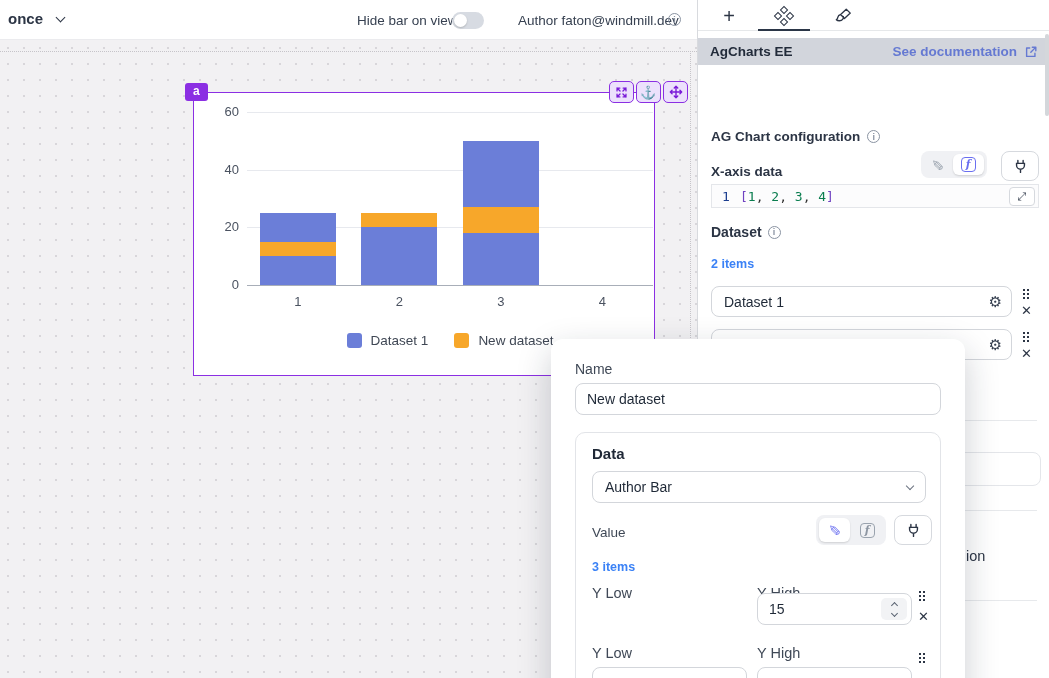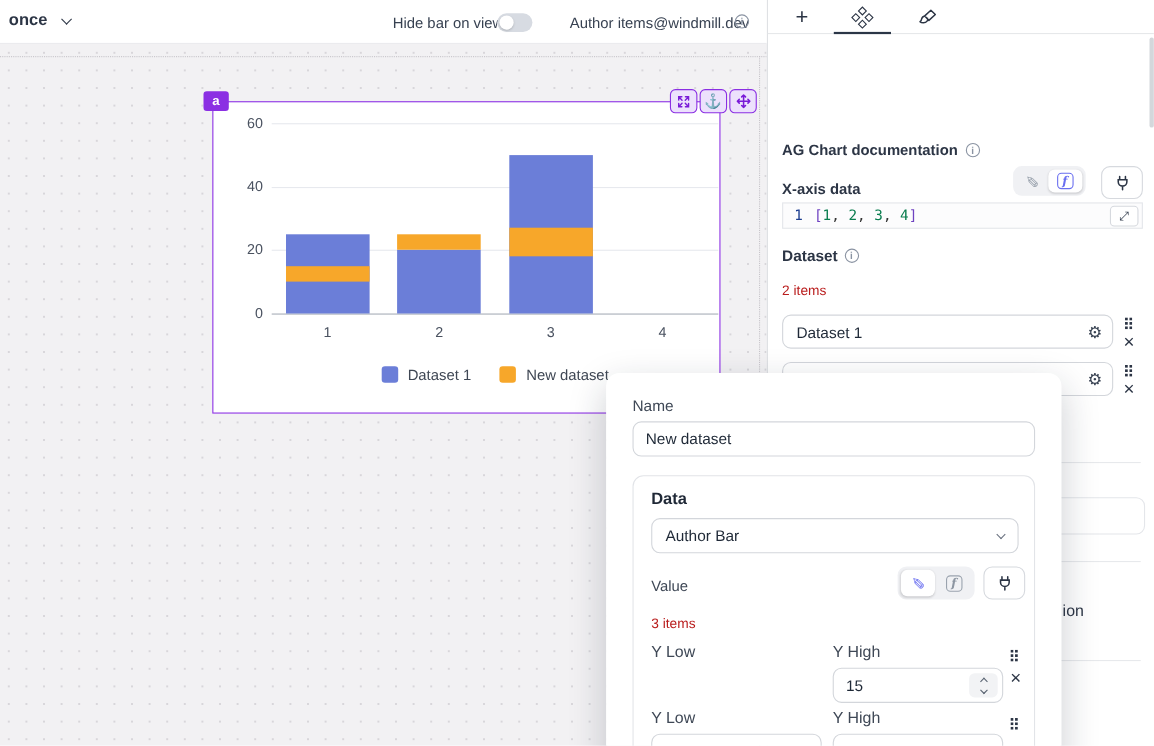--- a/index.html
+++ b/index.html
@@ -101,21 +101,21 @@
     border:1px solid #e4e6ea; display:flex; align-items:center;
     font-family:"DejaVu Sans Mono", monospace; font-size:13px; cursor:text; }
   .code-gutter { width:28px; text-align:center; color:#1b3d8f; }
   .tok-bracket { color:#6f42c1; } .tok-num { color:#0a7d4f; } .tok-plain { color:#333; }
   .code-expand { position:absolute; right:3px; top:2px; width:26px; height:19px; background:#fff;
     border:1px solid #d6d9de; border-radius:4px; display:flex; align-items:center;
     justify-content:center; font-size:11px; color:#374151; cursor:pointer; }
   .code-expand::before { content:"⤢"; }
   .dataset-label { position:absolute; left:13px; top:224px; font-size:14px; font-weight:700;
     display:flex; gap:6px; align-items:center; }
-  .items-count { font-size:12.5px; font-weight:400; color:#b91c1c;text-align:right; }
+  .items-count { font-size:12.5px; font-weight:700; color:#3b82f6;text-align:right; }
   #items-count-panel { position:absolute; left:13px; top:257px; }
   .ds-row-input { position:absolute; left:13px; width:301px; height:31px; background:#fff;
     border:1px solid #d3d6db; border-radius:8px; }
   .ds-row-input input { position:absolute; inset:0; border:0; outline:0; background:transparent;
     padding:0 36px 0 12px; font-size:14px; color:#1f2937;
     font-family:"Liberation Sans", sans-serif; }
   .gear { position:absolute; right:9px; top:6px; font-size:15px; color:#374151; cursor:pointer; }
   .gear::before { content:"⚙"; }
   .drag-dots { position:absolute; width:8px; height:12px; cursor:grab;
     background-image:radial-gradient(#2c3545 1.15px, transparent 1.35px); background-size:4px 4px; }
@@ -173,21 +173,21 @@
 
   <div id="topbar">
     <div class="mode-dd">
       <span>once</span>
       <span class="chev"></span>
     </div>
     <span class="hidebar-label">Hide bar on view</span>
     <div class="toggle">
       <div class="knob"></div>
     </div>
-    <span class="author">Author items@windmill.dev</span>
+    <span class="author">Author faton@windmill.dev</span>
     <span class="info-i"></span>
   </div>
 
   <div id="canvas">
     <div class="dash-h"></div>
     <div class="dash-v"></div>
 
     <div id="component">
       <div class="comp-badge">a</div>
       <div class="handle-btn" style="left:415px;">
@@ -250,24 +250,33 @@
           </span>
       </div>
       <div class="ptab" style="left:128px;">
         <svg class="ic" width="18" height="18" viewBox="0 0 20 20" style="stroke:#2c3545;fill:none;stroke-width:1.5;stroke-linejoin:round;">
           <path d="M12.5 2.5 17 6.8l-6.5 6-4.2-4.5zM6.3 8.3c-1.8.4-2.9 1.5-3.2 3.2-.2 1.4-.8 2.2-1.6 2.6 1.3 1.3 5.3 1.8 7-.3 1-1.2 1.2-2.4.5-3.6"></path>
         </svg>
       </div>
       <div class="tab-underline"></div>
     </div>
 
+    <div class="panel-header">
+      <span class="panel-title">AgCharts EE</span>
+      <span class="doc-link">
+        <span>See documentation</span>
+        <svg class="ic" width="14" height="14" viewBox="0 0 16 16" style="stroke:#6579d2;fill:none;stroke-width:1.6;stroke-linecap:round;stroke-linejoin:round;">
+          <path d="M6.5 3.5H3v9.5h9.5V9.5M9.5 2.5H13.5V6.5M13 3 7.8 8.2"></path>
+        </svg>
+      </span>
+    </div>
 
 
     <div class="cfg-label">
-      <span>AG Chart documentation</span>
+      <span>AG Chart configuration</span>
       <span class="info-i"></span>
     </div>
 
     <div class="x-label">X-axis data</div>
     <div class="icon-seg" id="xaxis-seg">
       <span class="pencil"></span>
       <span class="f-wrap active">
         <span class="f-box"></span>
       </span>
     </div>
@@ -335,21 +344,21 @@
       <div class="plug-btn" id="value-plug">
         <svg class="ic" width="15" height="15" viewBox="0 0 16 16">
           <path d="M5.2 1.5v3.2M10.8 1.5v3.2M3.8 4.7h8.4v2a4.2 4.2 0 0 1-8.4 0zM8 11v3.3"></path>
         </svg>
       </div>
 
       <div class="items-count" id="items-count-modal">3 items</div>
 
       <div class="col-label" style="left:16px; top:152px;">Y Low</div>
       <div class="col-label" style="left:181px; top:152px;">Y High</div>
-      <div class="num-input" style="left:181px; top:174px;">
+      <div class="num-input" style="left:181px; top:160px;">
         <input value="15" style="">
         <span class="stepper">
           <span class="chev-mini up"></span>
           <span class="chev-mini down"></span>
         </span>
       </div>
       <div class="drag-dots" style="left:342px; top:157px;"></div>
       <span class="x-del" style="left:342px; top:176px;"></span>
 
       <div class="col-label" style="left:16px; top:212px;">Y Low</div>

